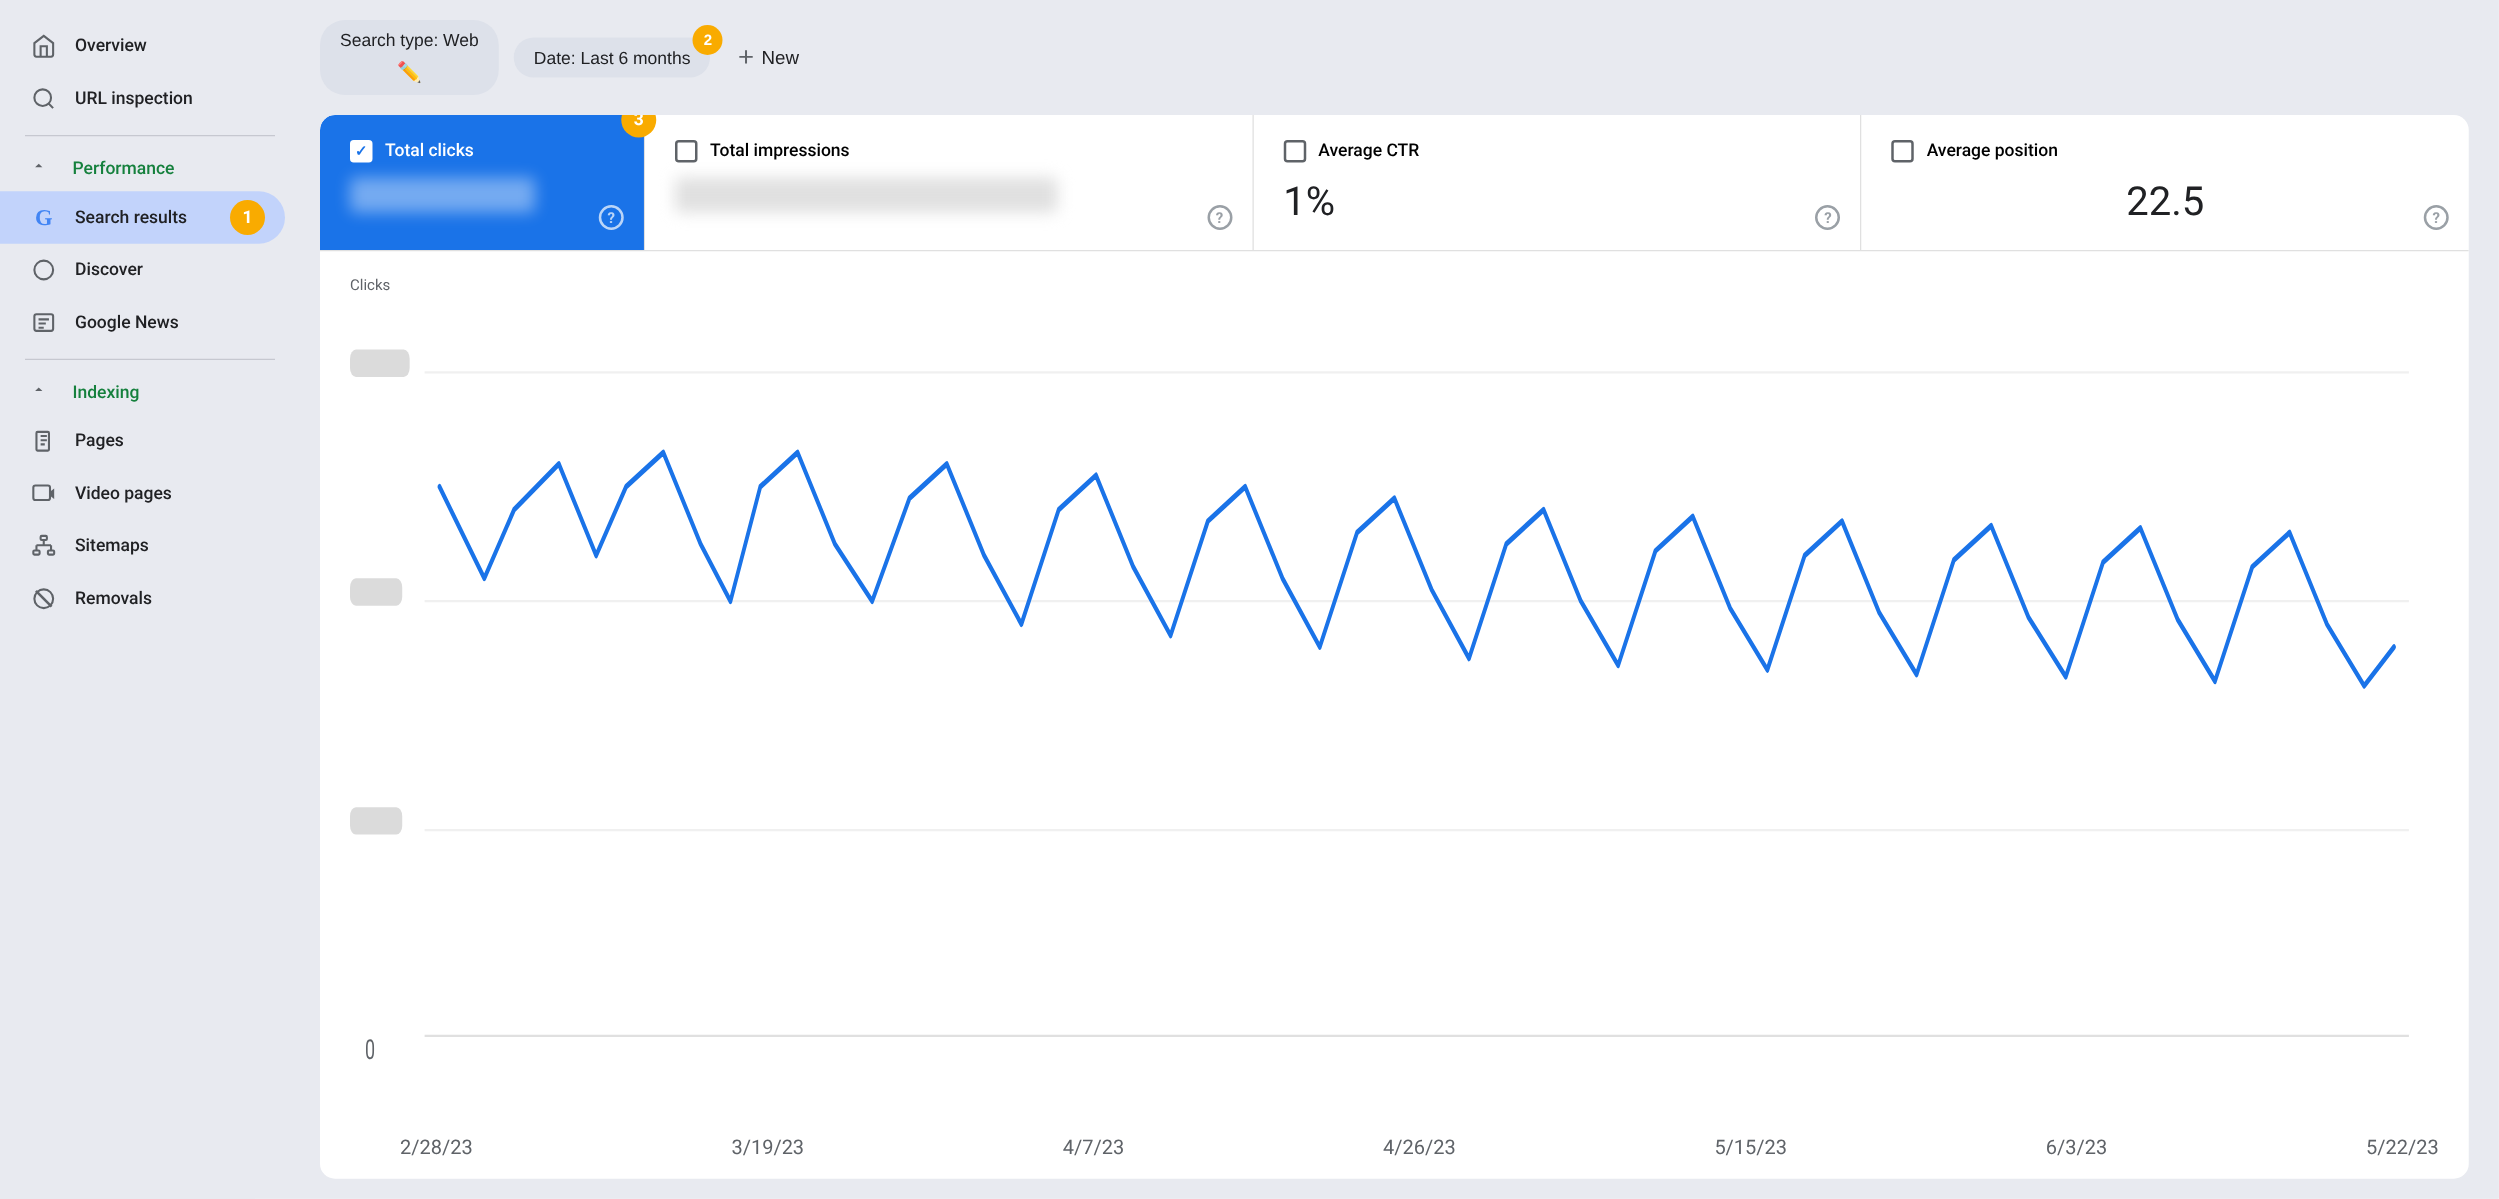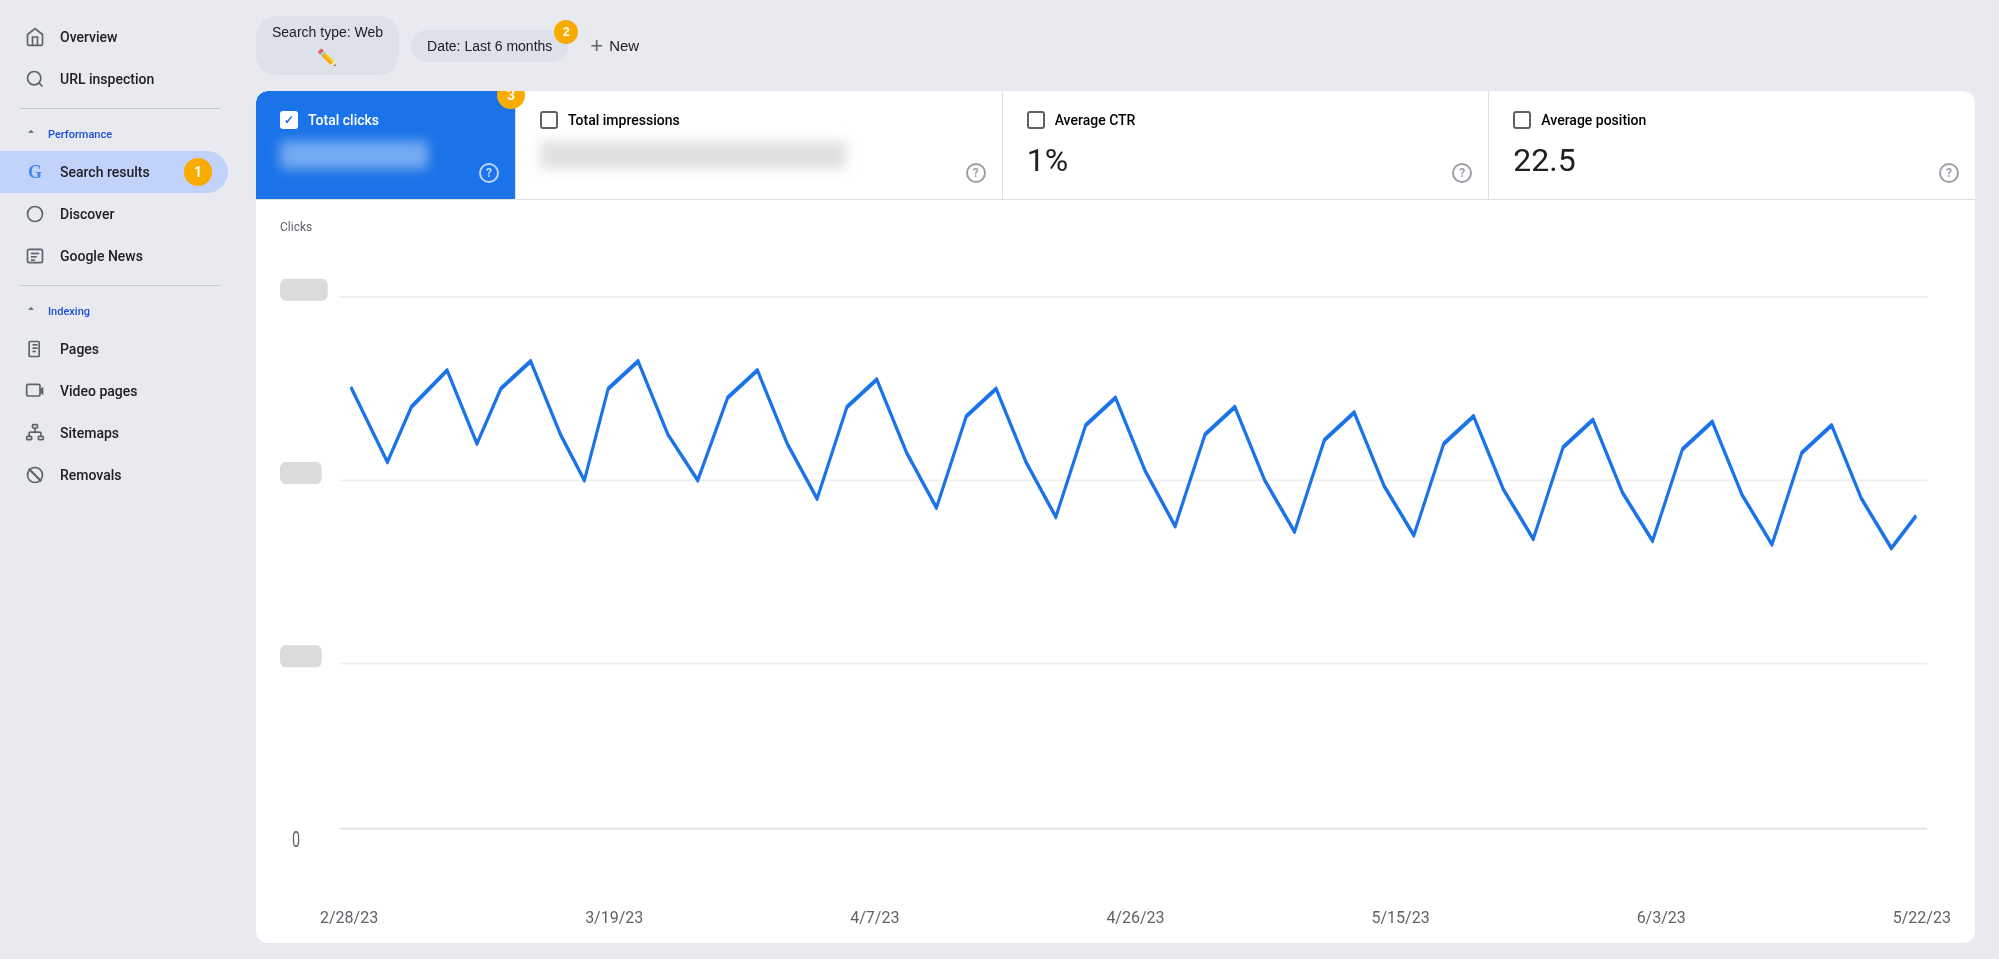--- a/index.html
+++ b/index.html
@@ -47,25 +47,25 @@
       display: flex;
       align-items: center;
       justify-content: center;
       flex-shrink: 0;
       color: #5f6368;
     }
 
     .sidebar-section-header {
       display: flex;
       align-items: center;
-      gap: 10px;
+      gap: 20px;
       padding: 10px 20px 10px 24px;
-      font-size: 11px;
+      font-size: 14px;
       font-weight: 500;
-      color: #1d4ed8;
+      color: #15803d;
       cursor: pointer;
     }
 
     .sidebar-divider {
       border: none;
       border-top: 1px solid #c6c8d0;
       margin: 8px 20px;
     }
 
     .badge-orange {
@@ -193,20 +193,21 @@
       padding: 20px 24px;
       border-right: 1px solid #e0e0e0;
       display: flex;
       flex-direction: column;
       gap: 8px;
       position: relative;
     }
 
     .metric-card:last-child {
       border-right: none;
+      text-align: center;
     }
 
     .metric-card.active {
       background: #1a73e8;
       color: white;
       border-radius: 12px 0 0 0;
     }
 
     .metric-header {
       display: flex;

